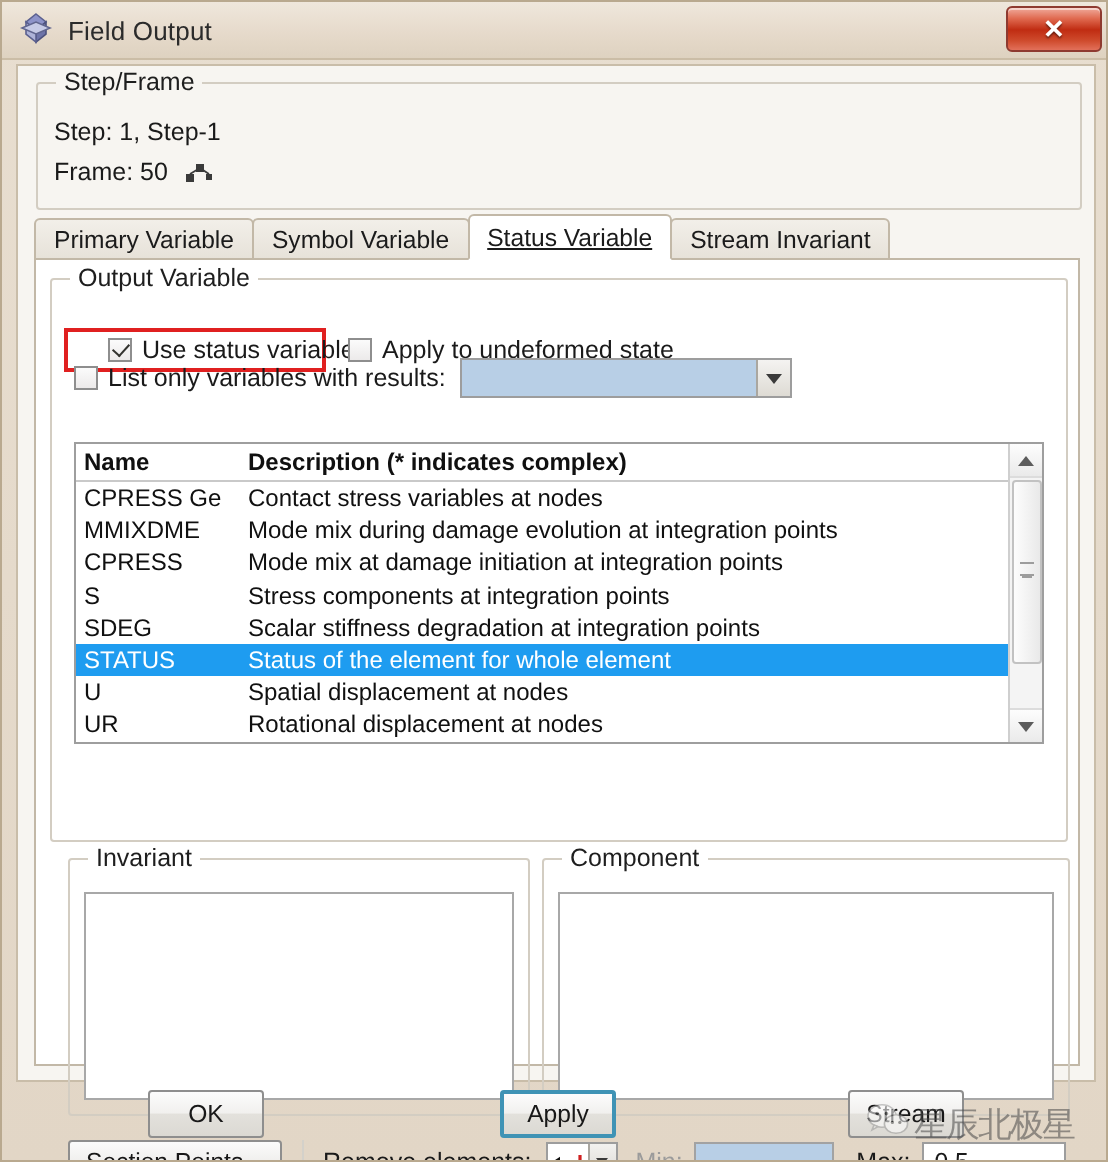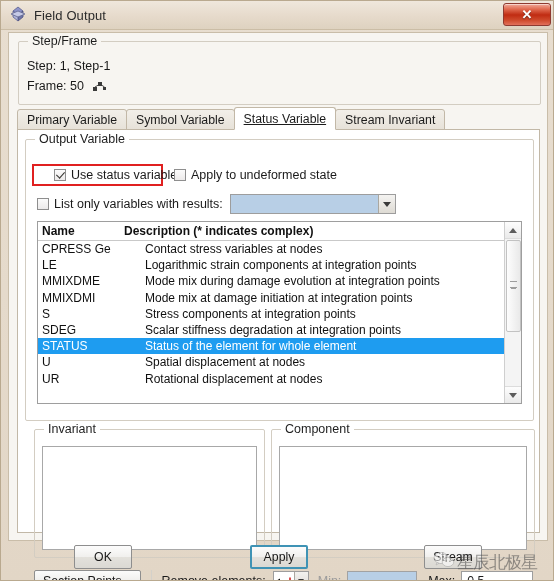--- a/index.html
+++ b/index.html
@@ -199,21 +199,21 @@
   .redbox {
     position: absolute;
     left: 6px; top: 24px;
     width: 131px; height: 22px;
     border: 2px solid #e02020;
     box-sizing: border-box;
     pointer-events: none;
   }
   #row-use { left: 28px; top: 28px; }
   #row-apply { left: 148px; top: 28px; }
-  #row-list { left: 11px; top: 54px; }
+  #row-list { left: 11px; top: 39px; }
 
   .combo {
     width: 166px;
     height: 20px;
     box-sizing: border-box;
     border: 1px solid #9d9d9d;
     background: #b8cfe6;
     display: flex;
     align-items: stretch;
     margin-left: 7px;
@@ -233,21 +233,21 @@
     border-left: 4px solid transparent;
     border-right: 4px solid transparent;
     border-top: 5px solid #3a3a3a;
   }
 
   
   #vartable {
     position: absolute;
     left: 11px; top: 81px;
     width: 485px;
-    height: 183px;
+    height: 151px;
     box-sizing: border-box;
     border: 1px solid #9e9e9e;
     background: #ffffff;
     display: flex;
     overflow: hidden;
   }
   .tbl-body {
     flex: 1;
     display: flex;
     flex-direction: column;
@@ -268,21 +268,21 @@
   .trow {
     display: flex;
     height: 16.2px;
     align-items: center;
     font-size: 12px;
     color: #101010;
     cursor: pointer;
     white-space: nowrap;
   }
   .trow .c1 { width: 82px; padding-left: 4px; box-sizing: border-box; overflow: hidden; }
-  .trow .c2 { flex: 1; padding-left: 4px; box-sizing: border-box; overflow: hidden; margin-left: 21px; }
+  .trow .c2 { flex: 1; padding-left: 4px; box-sizing: border-box; overflow: hidden; }
   .trow.sel { background: #1e9cf0; color: #ffffff; }
 
   .vscroll {
     width: 16px;
     border-left: 1px solid #cfcfcf;
     background: #f4f4f4;
     display: flex;
     flex-direction: column;
     position: relative;
   }
@@ -558,29 +558,25 @@
           <div class="tbl-body">
             <div class="tbl-head">
               <span class="c1">Name</span>
               <span class="c2">Description (* indicates complex)</span>
             </div>
             <div class="trow">
                 <span class="c1">CPRESS   Ge</span>
                 <span class="c2">Contact stress variables at nodes</span>
               </div>
             <div class="trow">
-                <span class="c1">LE</span>
-                <span class="c2">Logarithmic strain components at integration points</span>
-              </div>
-            <div class="trow">
                 <span class="c1">MMIXDME</span>
                 <span class="c2">Mode mix during damage evolution at integration points</span>
               </div>
             <div class="trow">
-                <span class="c1">MMIXDMI</span>
+                <span class="c1">CPRESS</span>
                 <span class="c2">Mode mix at damage initiation at integration points</span>
               </div>
             <div class="trow">
                 <span class="c1">S</span>
                 <span class="c2">Stress components at integration points</span>
               </div>
             <div class="trow">
                 <span class="c1">SDEG</span>
                 <span class="c2">Scalar stiffness degradation at integration points</span>
               </div>

